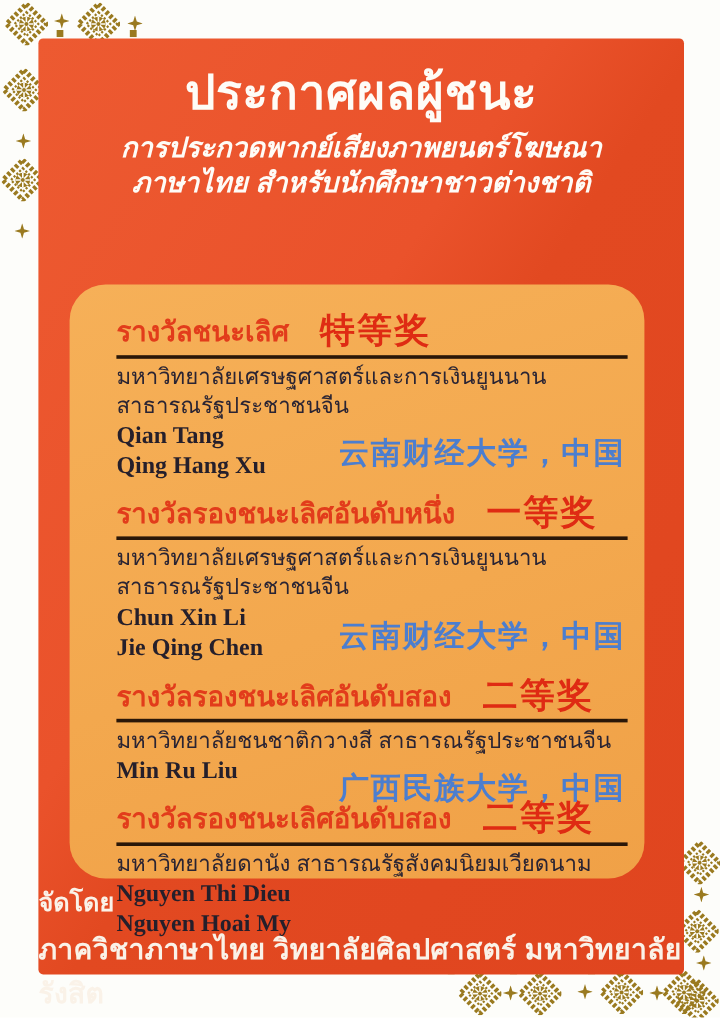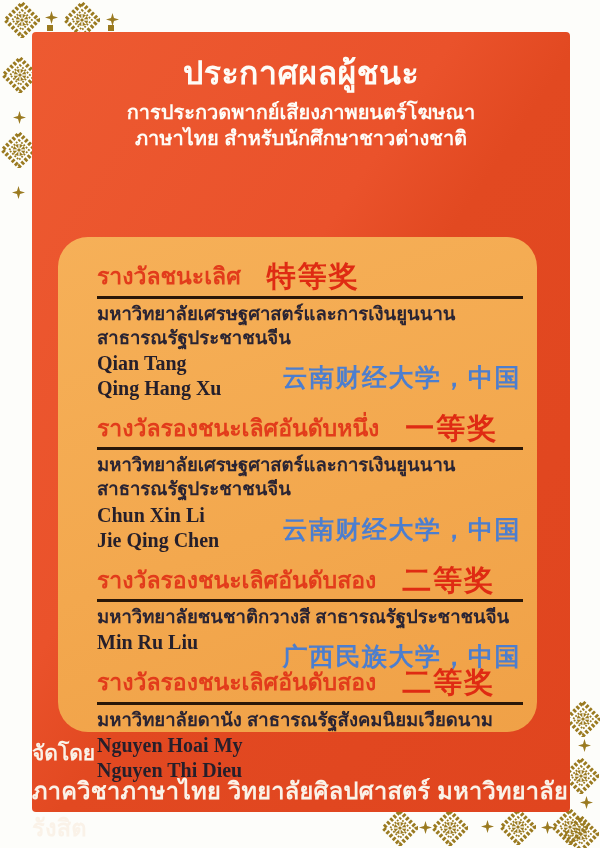--- a/index.html
+++ b/index.html
@@ -17,44 +17,44 @@
   
   .card{
     position:absolute;z-index:2;
     left:32px;top:32px;width:538px;height:780px;
     background:linear-gradient(124deg,#ED5A31 0%,#EA522B 40%,#E24921 52%,#E0451F 100%);
     border-radius:4px;
   }
 
   
   .header{padding-top:24px;text-align:center;color:#FEFCF7;}
-  .h-line1{font-size:32px;font-weight:800;line-height:1.1;letter-spacing:0.5px;}
+  .h-line1{font-size:40px;font-weight:800;line-height:1.1;letter-spacing:0.5px;}
   .h-line2{font-size:43px;font-weight:800;line-height:1.12;letter-spacing:0.5px;}
-  .h-sub{font-size:20px;font-weight:700;line-height:1.28;}
+  .h-sub{font-size:23px;font-weight:700;line-height:1.28;font-style:italic;}
   .h-sub.first{margin-top:9px;}
 
   
   .panel{
     position:absolute;left:26px;top:205px;width:479px;height:495px;
     background:linear-gradient(160deg,#F6B058 0%,#F3A84E 55%,#F0A147 100%);
     border-radius:30px;
     box-sizing:border-box;
     padding:13px 14px 0 39px;
   }
 
   .award-block{margin-bottom:6px;}
   .award-head{
     display:flex;align-items:center;gap:26px;
     border-bottom:3px solid #2A1708;
     padding-bottom:4px;
     margin-top:12px;
   }
   .award-title-th{font-size:23px;font-weight:800;color:#E23C1B;line-height:1.2;}
   .award-title-cn{font-size:29px;font-weight:800;color:#DF2B13;line-height:1.02;letter-spacing:2px;}
-  .univ{margin-top:3px;font-size:18.5px;font-weight:700;color:#2A2433;line-height:1.3;}
+  .univ{margin-top:3px;font-size:18.5px;font-weight:400;color:#2A2433;line-height:1.3;}
   .names{position:relative;margin-top:1px;}
   .winner{
     font-family:"Liberation Serif",serif;
     font-size:20px;font-weight:700;color:#251F2B;line-height:1.28;
   }
   .cn-univ{
     position:absolute;right:2px;top:10px;
     font-size:25px;font-weight:700;color:#4C7ECF;letter-spacing:1.5px;
   }
 
@@ -226,22 +226,22 @@
         </div>
       </div>
 
       <div class="award-block">
         <div class="award-head">
           <span class="award-title-th">รางวัลรองชนะเลิศอันดับสอง</span>
           <span class="award-title-cn">二等奖</span>
         </div>
         <div class="univ">มหาวิทยาลัยดานัง สาธารณรัฐสังคมนิยมเวียดนาม</div>
         <div class="names">
+          <div class="winner">Nguyen Thi Dieu</div>
           <div class="winner">Nguyen Hoai My</div>
-          <div class="winner">Nguyen Thi Dieu</div>
         </div>
       </div>
 
     </div>
 
     <div class="footer">
       <div class="footer-label">จัดโดย</div>
       <div class="footer-org">ภาควิชาภาษาไทย วิทยาลัยศิลปศาสตร์ มหาวิทยาลัยรังสิต</div>
     </div>
 

